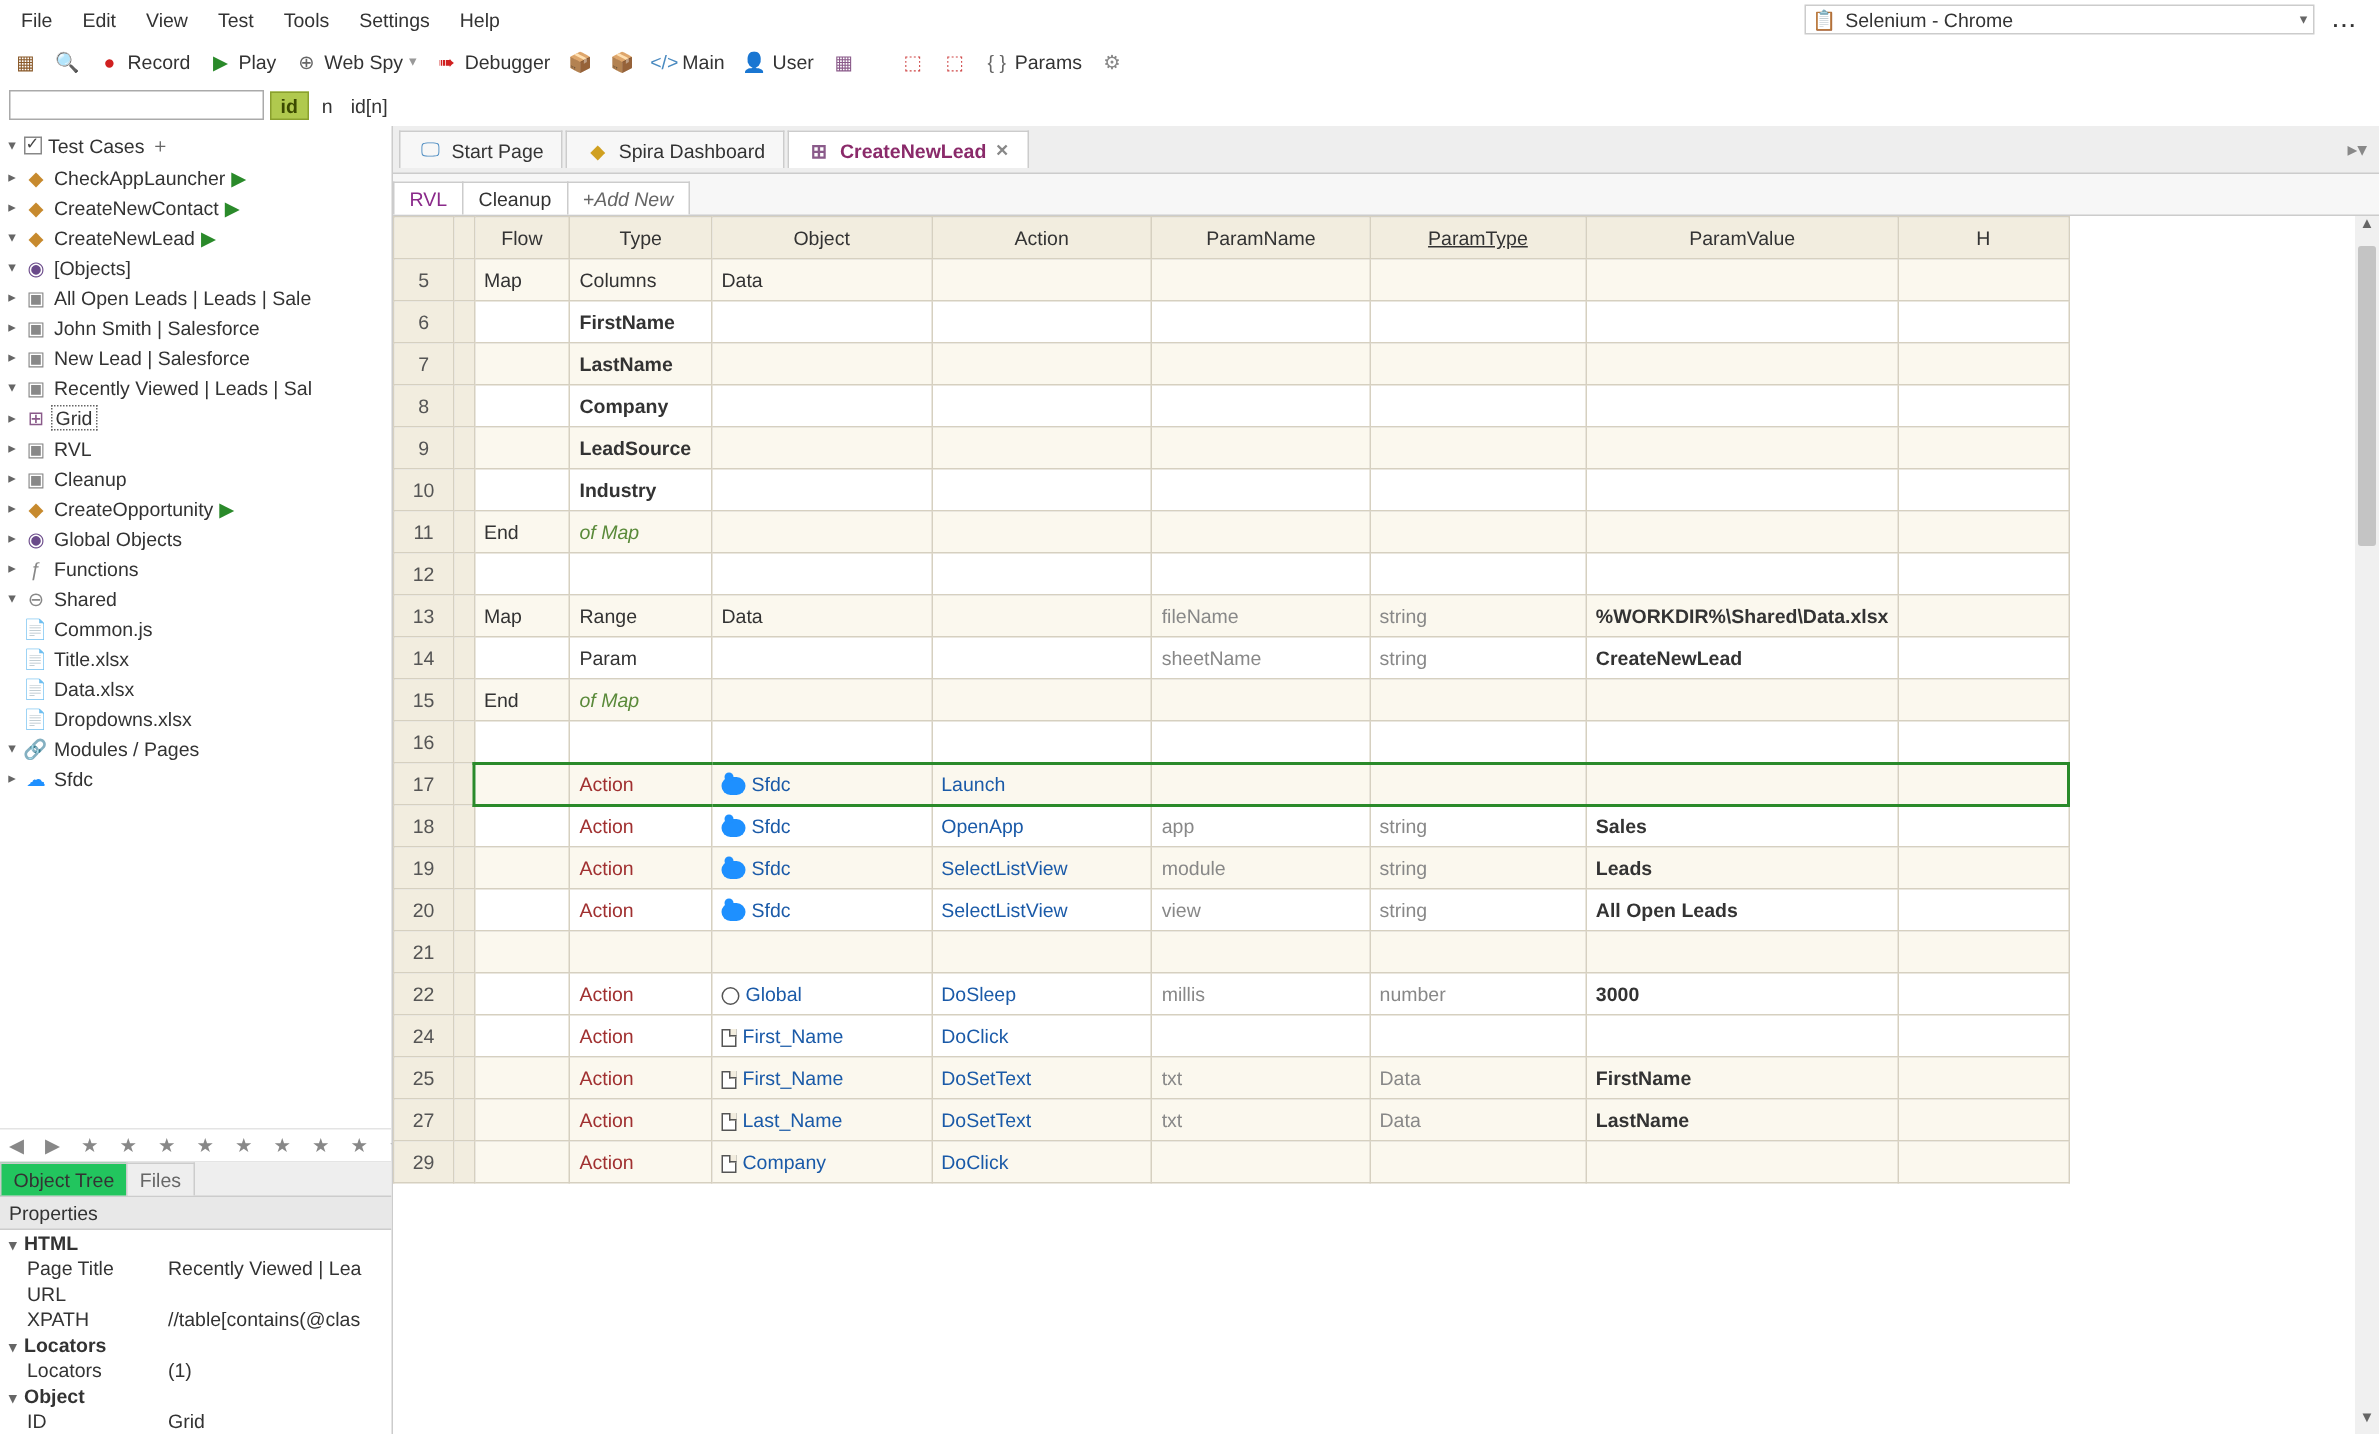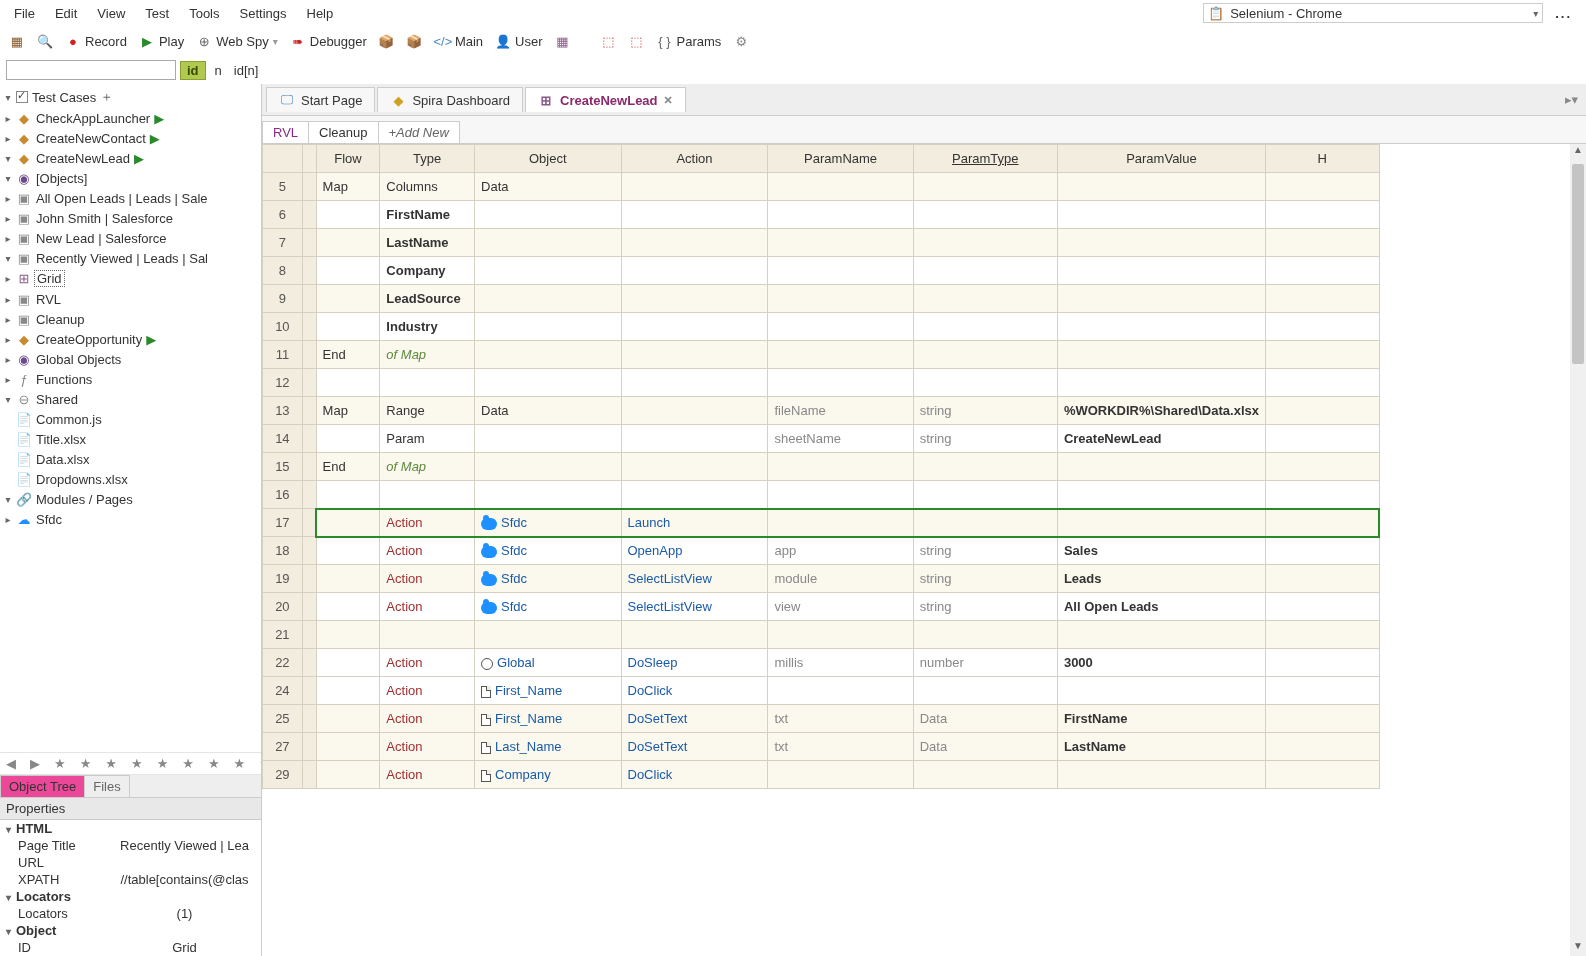--- a/index.html
+++ b/index.html
@@ -34,29 +34,29 @@
 .tree .folder-icon{ color:#c78a2e;}
 .tree .file-icon{ color:#3a7a3a;}
 .tree .pages-icon{ color:#5a6aa0;}
 .tree .cloud-icon{ color:#1e90ff;}
 .tree .box-icon{ color:#888;}
 
 .ind0{padding-left:0px;} .ind1{padding-left:12px;} .ind2{padding-left:24px;} .ind3{padding-left:36px;} .ind4{padding-left:48px;}
 
 .bookmark-row{ display:flex; gap:14px; padding:3px 6px; border-top:1px solid #e4e4e4; border-bottom:1px solid #e4e4e4; color:#888;}
 .panel-tabs{ display:flex; border-bottom:1px solid #ccc; background:#eee;}
-.panel-tabs .ptab{ padding:3px 8px; border:1px solid #ccc; border-bottom:none; background:#ec4899; margin-right:-1px;}
+.panel-tabs .ptab{ padding:3px 8px; border:1px solid #ccc; border-bottom:none; background:#22c55e; margin-right:-1px;}
 .panel-tabs .ptab.inactive{ background:#eee; color:#666;}
 .prop-header{ background:#e8e8e8; padding:3px 6px; border-bottom:1px solid #ccc;}
 .prop-grid{ flex:0 0 auto; overflow:auto;}
 .prop-grid .prow{ display:flex; font-size:12px;}
 .prop-grid .pk{ width:108px; padding:1px 4px 1px 18px;}
 .prop-grid .pk.group{ padding-left:6px; font-weight:bold;}
 .prop-grid .pk .tw2{display:inline-block; width:10px; color:#666; font-size:10px;}
-.prop-grid .pv{ flex:1; padding:1px 4px; overflow:hidden; white-space:nowrap;text-align:center;}
+.prop-grid .pv{ flex:1; padding:1px 4px; overflow:hidden; white-space:nowrap;}
 
 .content { flex:1; display:flex; flex-direction:column; overflow:hidden;}
 .doc-tabs{ display:flex; align-items:center; background:#eee; border-bottom:1px solid #ccc; height:32px; padding-left:4px;}
 .doc-tabs .dtab{ display:flex; align-items:center; gap:6px; padding:4px 12px; border:1px solid #ccc; border-bottom:none; background:#f7f7f7; margin-right:2px; cursor:default;}
 .doc-tabs .dtab.active{ background:#fff; font-weight:bold; color:#8a2a6a;}
 .doc-tabs .dtab .close{ color:#888; font-size:11px;}
 .doc-tabs .arrow-right{ margin-left:auto; padding:0 8px; color:#888;}
 
 .sheet-tabs{ display:flex; border-bottom:1px solid #ccc; background:#f7f7f7; height:28px; align-items:end;}
 .sheet-tabs .stab{ padding:3px 10px; border:1px solid #ccc; border-bottom:none; background:#fff; margin-right:-1px;}

